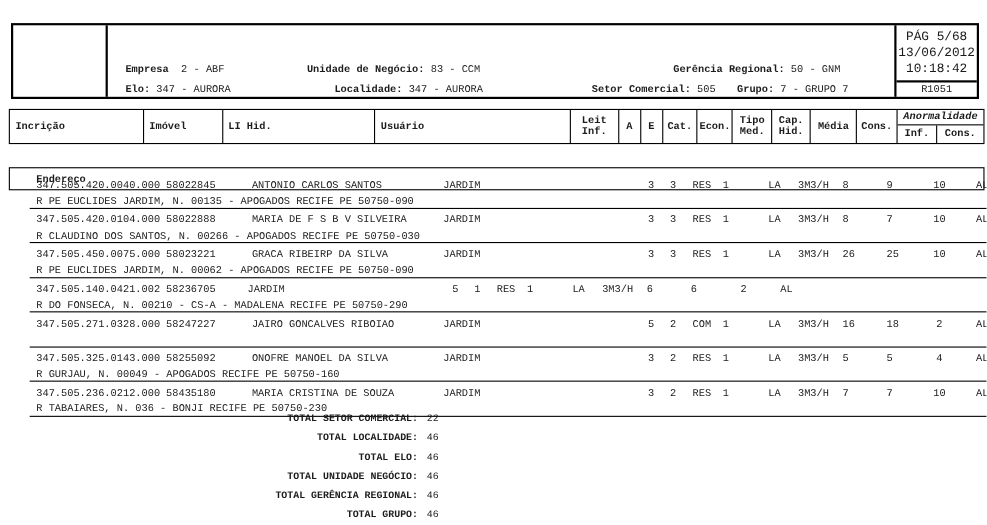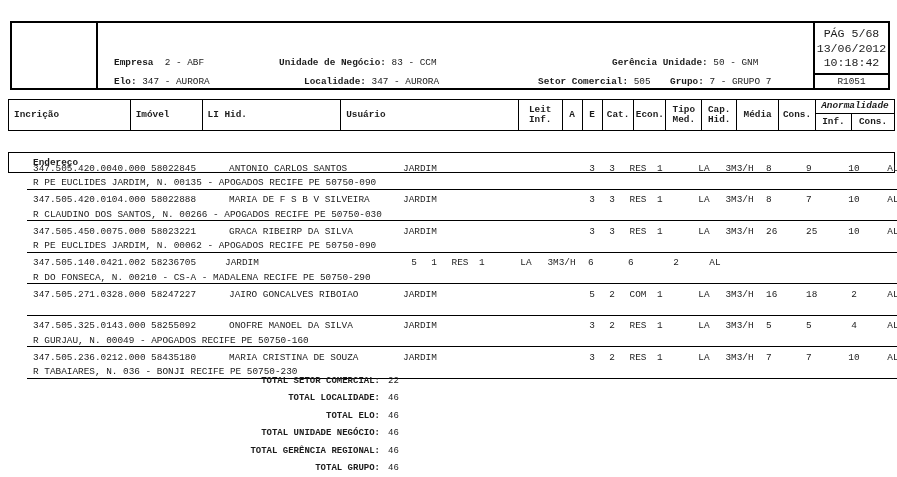--- a/index.html
+++ b/index.html
@@ -75,21 +75,21 @@
 <body>
 
 <div class="page">
 
   <div class="hdr-box">
     <div class="hdr-logo"></div>
     <div class="hdr-main">
 
       <span class="hf" style="left:16px;top:34px"><b>Empresa</b>&nbsp;&nbsp;<span>2 - ABF</span></span>
       <span class="hf" style="left:181px;top:34px"><b>Unidade de Negócio:</b>&nbsp;<span>83 - CCM</span></span>
-      <span class="hf" style="left:514px;top:34px"><b>Gerência Unidade:</b>&nbsp;<span>50 - GNM</span></span>
+      <span class="hf" style="left:514px;top:34px"><b>Gerência Regional:</b>&nbsp;<span>50 - GNM</span></span>
 
       <span class="hf" style="left:16px;top:53px"><b>Elo:</b>&nbsp;<span>347 - AURORA</span></span>
       <span class="hf" style="left:206px;top:53px"><b>Localidade:</b>&nbsp;<span>347 - AURORA</span></span>
       <span class="hf" style="left:440px;top:53px"><b>Setor Comercial:</b>&nbsp;<span>505</span></span>
       <span class="hf" style="left:572px;top:53px"><b>Grupo:</b>&nbsp;<span>7 - GRUPO 7</span></span>
     </div>
     <div class="hdr-page">
       <div class="pl">PÁG 5/68</div>
       <div class="pl">13/06/2012</div>
       <div class="pl">10:18:42</div>

